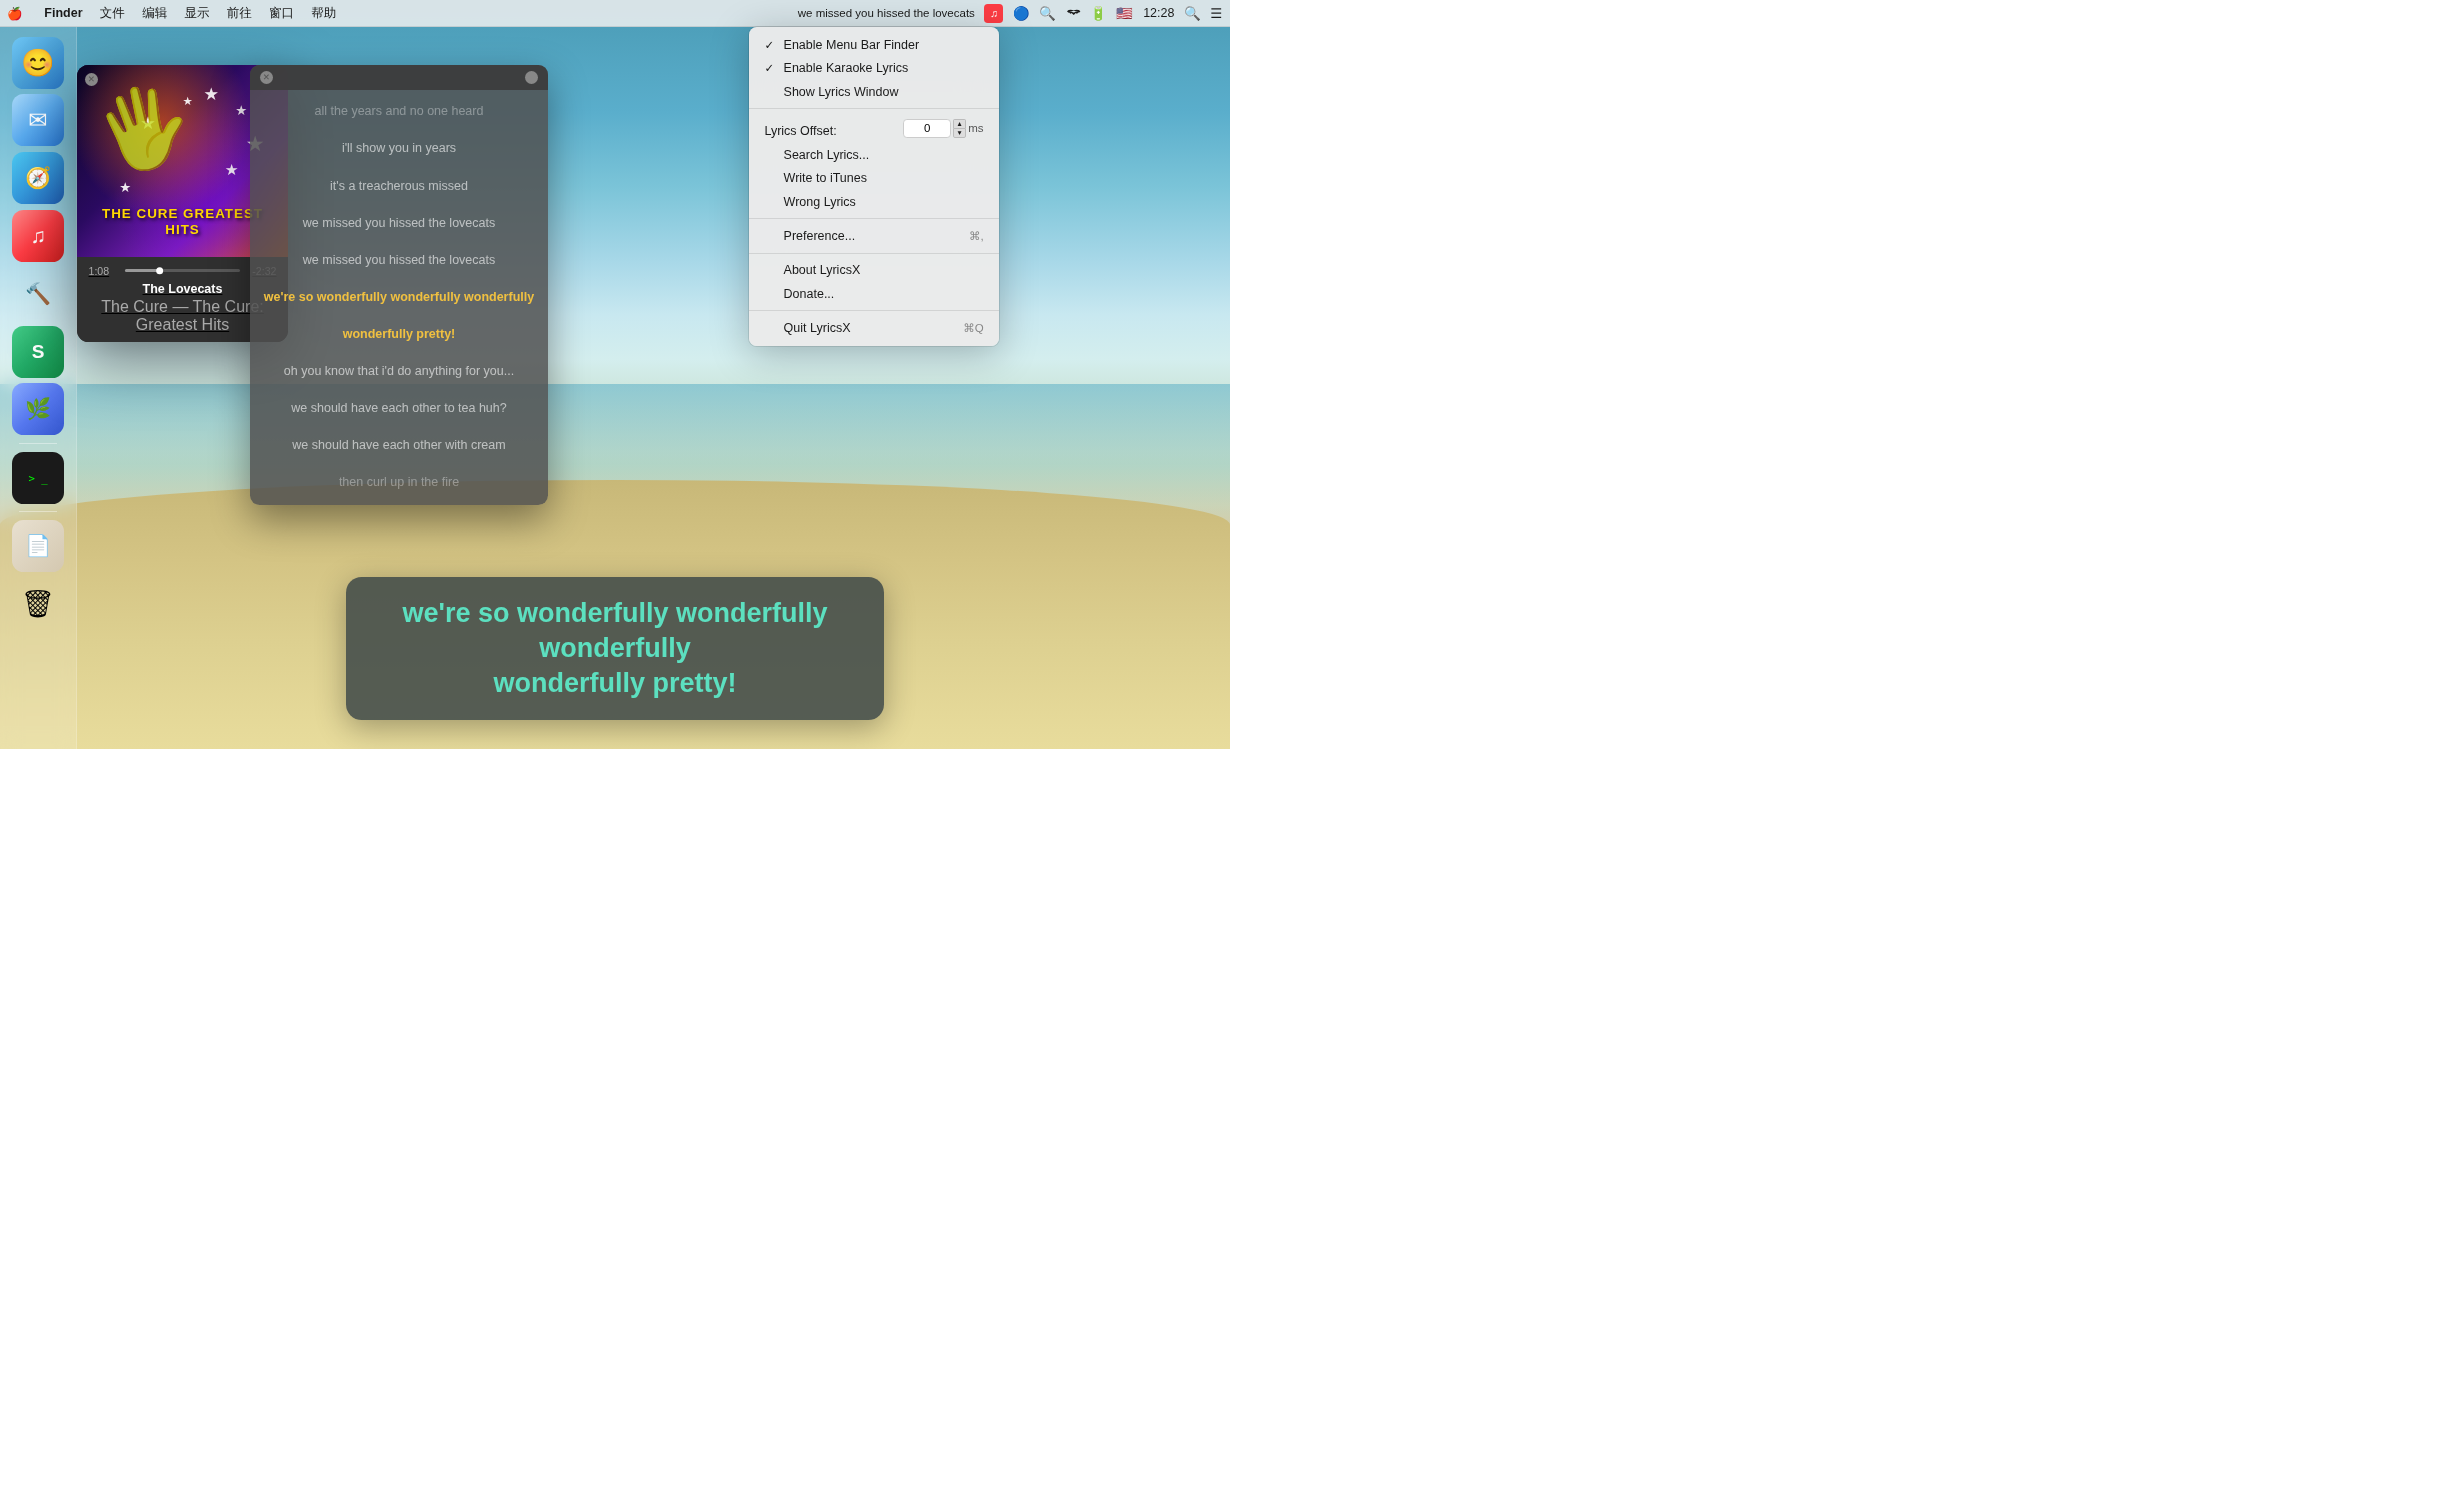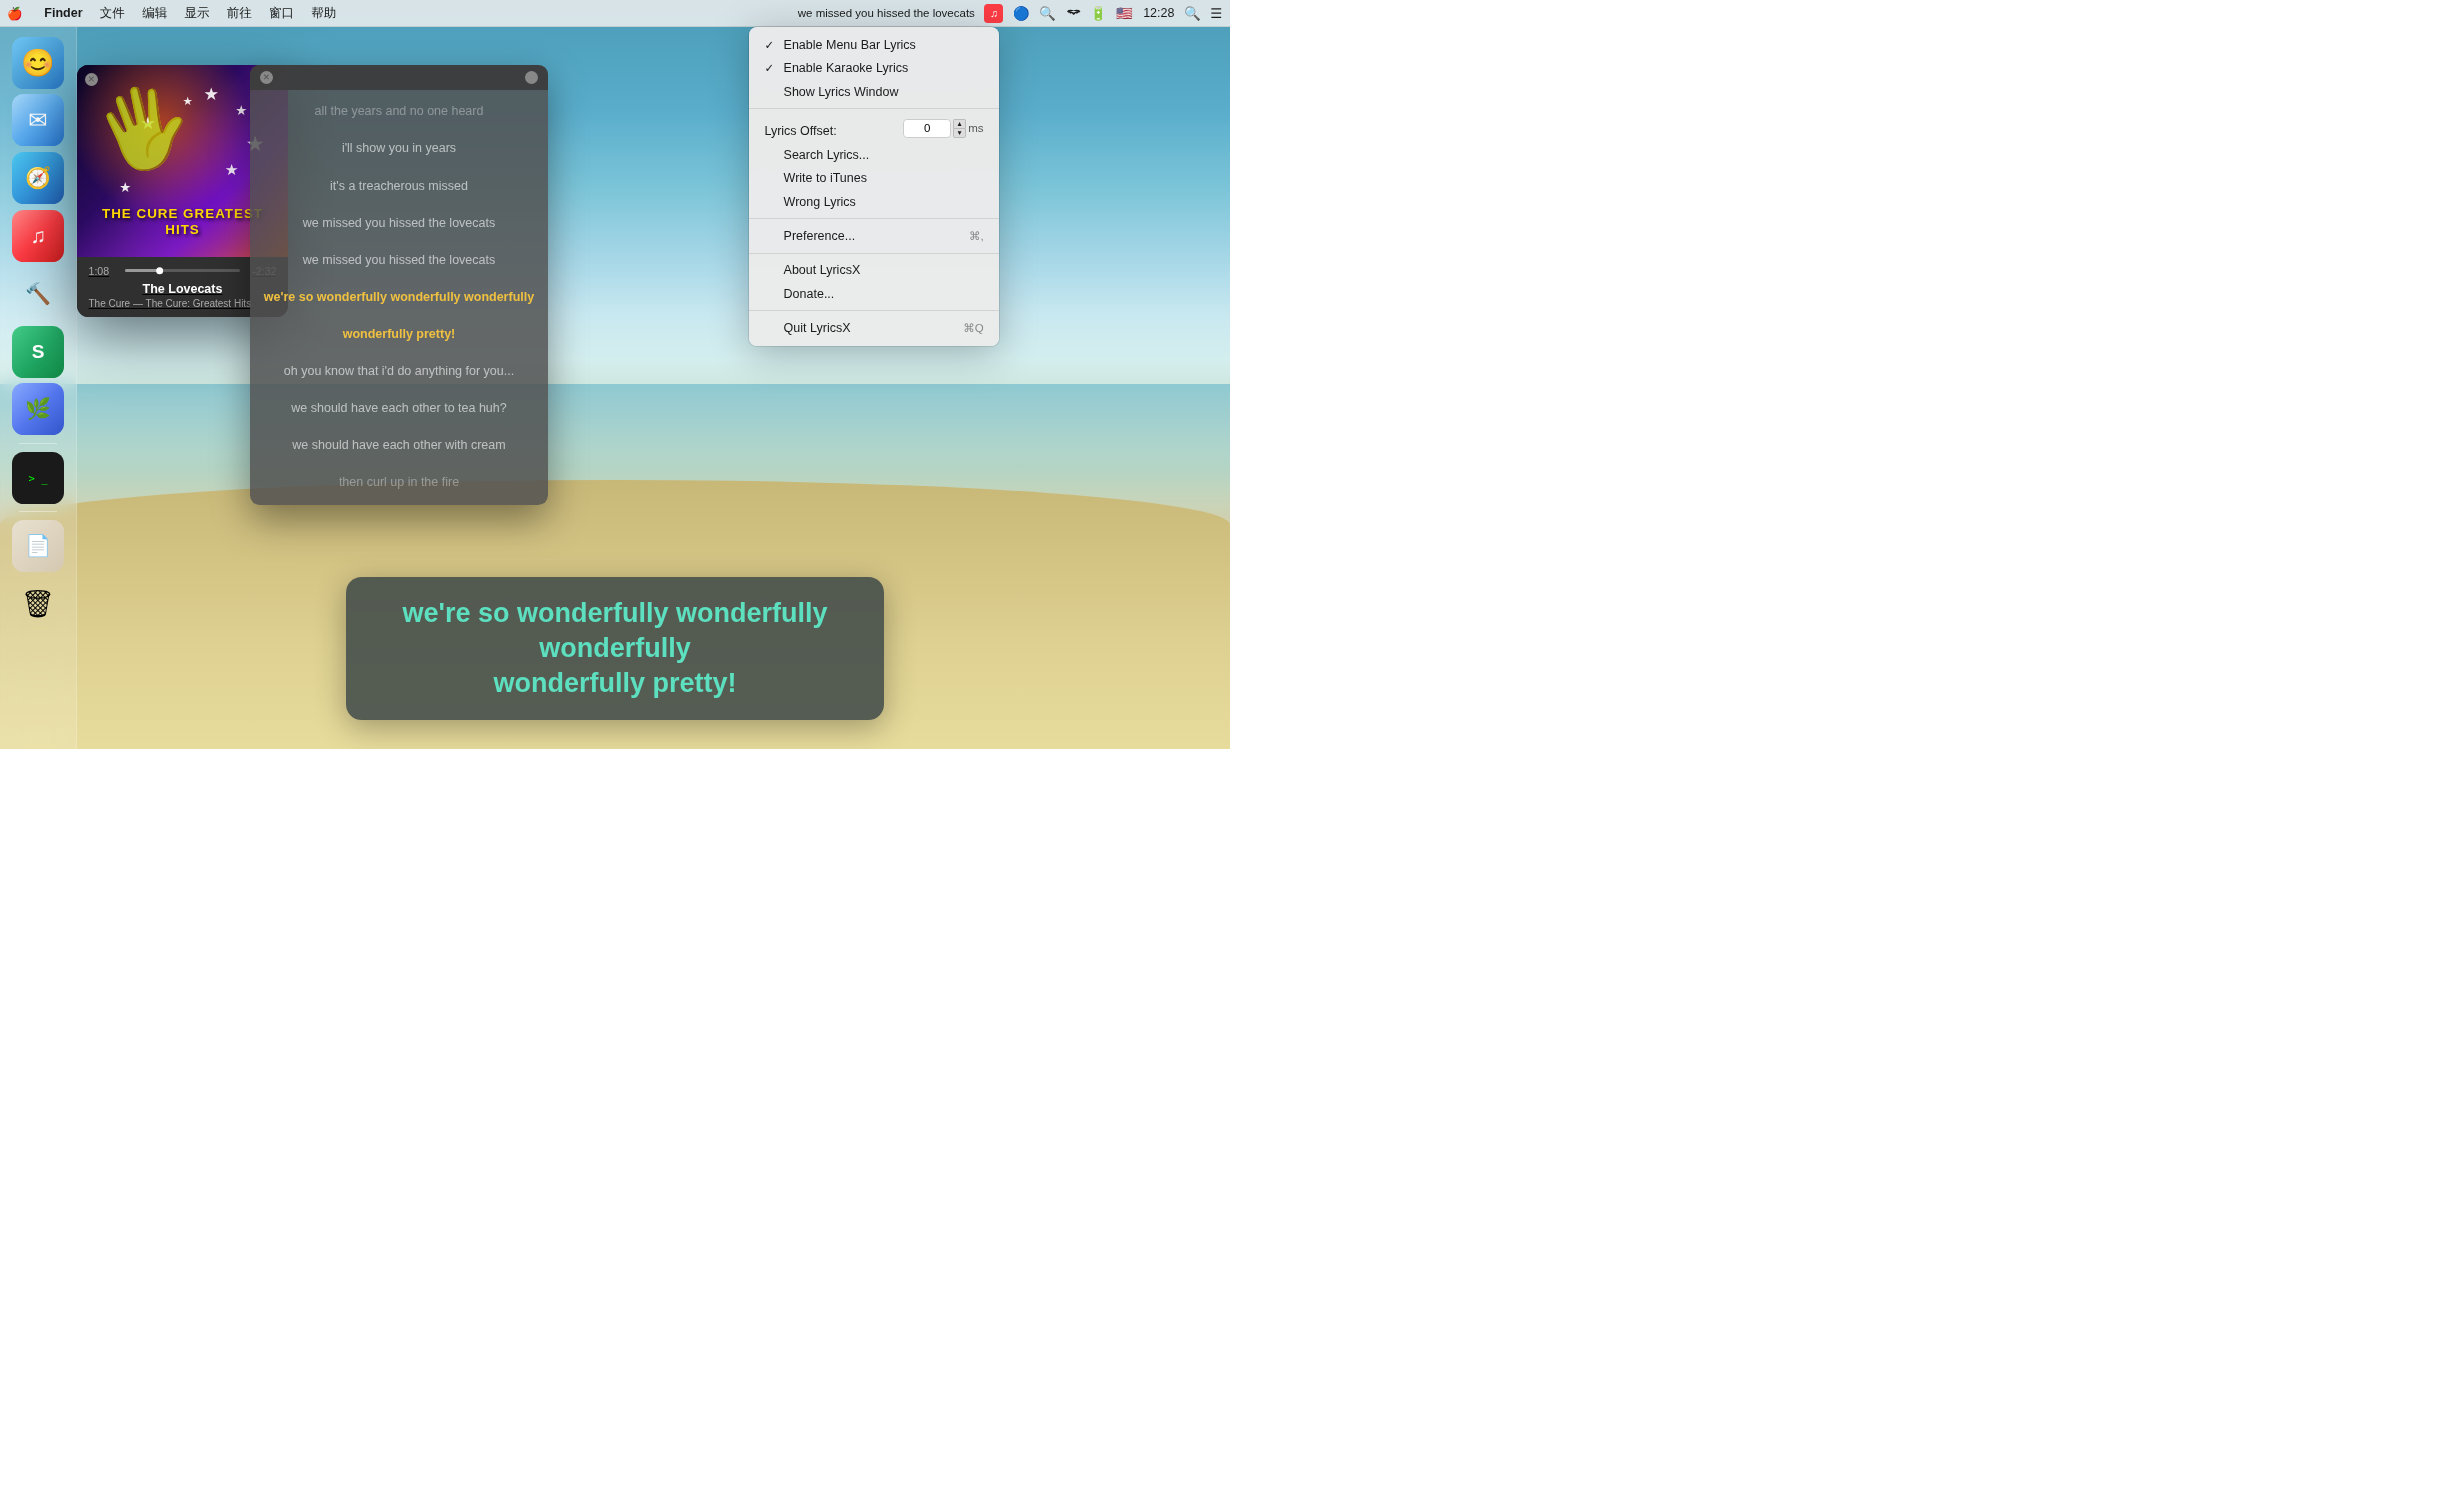--- a/index.html
+++ b/index.html
@@ -342,22 +342,23 @@
 
     .music-title {
       font-size: 12.5px;
       font-weight: 600;
       color: white;
       text-align: center;
       margin-bottom: 1.9px;
     }
 
     .music-artist {
-      font-size: 10px;
+      font-size: 16px;
       color: #aaa;
+      text-align: center;
     }
 
     
     .lyrics-window {
       position: absolute;
       top: 65px;
       left: 250px;
       width: 298px;
       background: rgba(80,80,80,0.85);
       border-radius: 9.6px;
@@ -673,21 +674,21 @@
 </div>
 
 <div class="karaoke-overlay">
   <div class="karaoke-line1">we're so wonderfully wonderfully wonderfully</div>
   <div class="karaoke-line2">wonderfully pretty!</div>
 </div>
 
 <div class="dropdown-menu">
   <div class="menu-item">
     <span class="checkmark">✓</span>
-    <span>Enable Menu Bar Lyrics</span>
+    <span>Enable Menu Bar Finder</span>
   </div>
   <div class="menu-item">
     <span class="checkmark">✓</span>
     <span>Enable Karaoke Lyrics</span>
   </div>
   <div class="menu-item">
     <span class="checkmark" style="opacity:0;">✓</span>
     <span>Show Lyrics Window</span>
   </div>
   <div class="menu-separator"></div>

